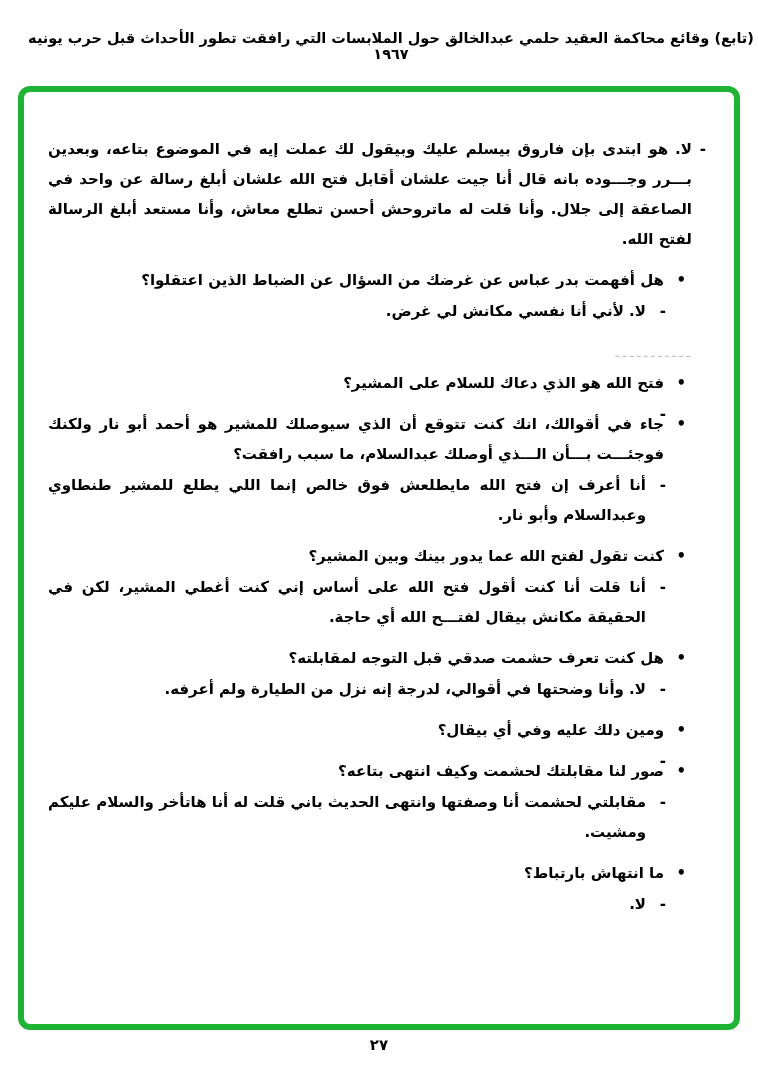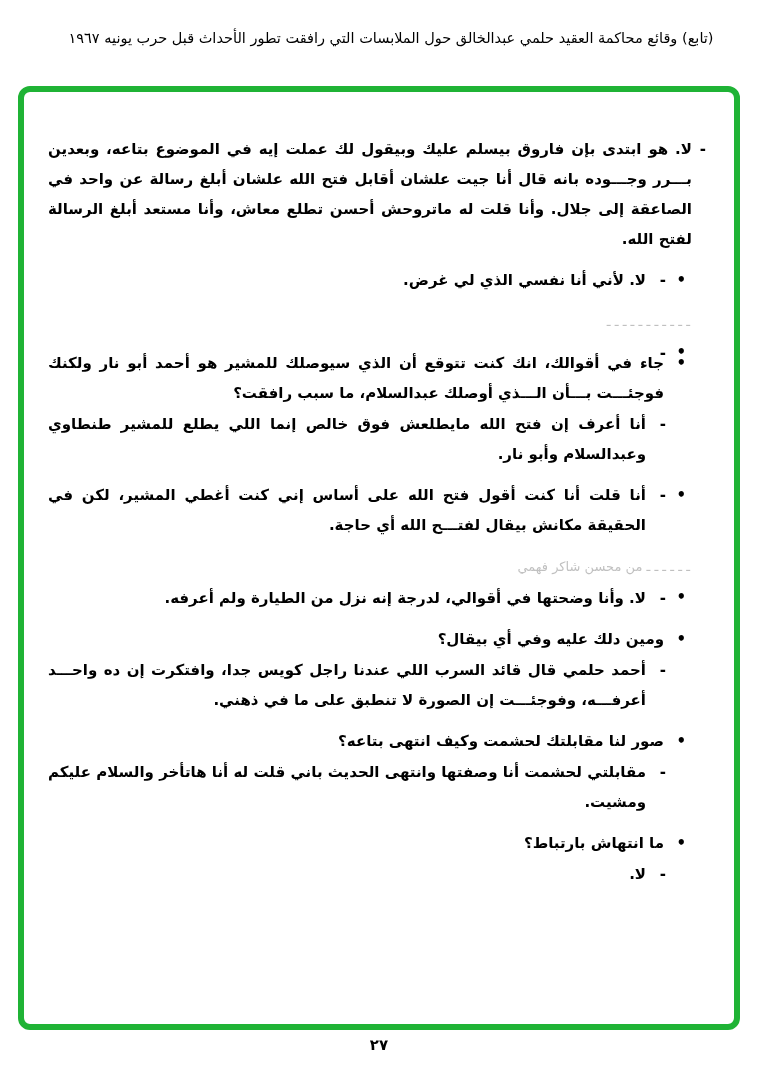--- a/index.html
+++ b/index.html
@@ -16,21 +16,21 @@
     overflow: hidden;
   }
   .header {
     position: absolute;
     top: 30px;
     left: 0;
     right: 0;
     text-align: center;
     direction: rtl;
     font-size: 14.5px;
-    font-weight: normal;
+    font-weight: bold;
     letter-spacing: 0.2px;
     padding-left: 24px;
   }
   .frame {
     position: absolute;
     left: 18px;
     top: 86px;
     width: 722px;
     height: 944px;
     box-sizing: border-box;
@@ -68,54 +68,54 @@
     padding-right: 16px;
     margin-top: 12px;
     min-height: 30px;
     color: #8d8d8d;
     opacity: 0.55;
     filter: blur(0.5px);
     font-weight: normal;
     font-size: 13px;
     text-align: right;
     letter-spacing: 2px;
+    font-family: Liberation Serif, serif;
   }
   .item.faded + .item.question { margin-top: 0; }
   .pagenum {
     position: absolute;
     top: 1036px;
     left: 0;
     right: 0;
     text-align: center;
     font-size: 15px;
     font-weight: bold;
   }
 </style>
 </head>
 <body>
 
 <div class="header">(تابع) وقائع محاكمة العقيد حلمي عبدالخالق حول الملابسات التي رافقت تطور الأحداث قبل حرب يونيه ١٩٦٧</div>
 
 <div class="frame">
   <div class="content">
       <div class="item lead_answer"><span class="marker">-</span><span>لا. هو ابتدى بإن فاروق بيسلم عليك وبيقول لك عملت إيه في الموضوع بتاعه، وبعدين بـــرر وجـــوده بانه قال أنا جيت علشان أقابل فتح الله علشان أبلغ رسالة عن واحد في الصاعقة إلى جلال. وأنا قلت له ماتروحش أحسن تطلع معاش، وأنا مستعد أبلغ الرسالة لفتح الله.</span></div>
-      <div class="item question"><span class="marker">•</span></div>
-      <div class="item answer"><span class="marker">-</span><span>لا. لأني أنا نفسي الذي لي غرض.</span></div>
+      <div class="item question"><span class="marker">•</span><span>هل أفهمت بدر عباس عن غرضك من السؤال عن الضباط الذين اعتقلوا؟</span></div>
+      <div class="item answer"><span class="marker">-</span><span>لا. لأني أنا نفسي مكانش لي غرض.</span></div>
       <div class="item faded"><span>ـ ـ ـ ـ ـ ـ ـ ـ ـ ـ ـ</span></div>
-      <div class="item question"><span class="marker">•</span></div>
+      <div class="item question"><span class="marker">•</span><span>فتح الله هو الذي دعاك للسلام على المشير؟</span></div>
       <div class="item answer"><span class="marker">-</span></div>
       <div class="item question"><span class="marker">•</span><span>جاء في أقوالك، انك كنت تتوقع أن الذي سيوصلك للمشير هو أحمد أبو نار ولكنك فوجئـــت بـــأن الـــذي أوصلك عبدالسلام، ما سبب رافقت؟</span></div>
       <div class="item answer"><span class="marker">-</span><span>أنا أعرف إن فتح الله مايطلعش فوق خالص إنما اللي يطلع للمشير طنطاوي وعبدالسلام وأبو نار.</span></div>
-      <div class="item question"><span class="marker">•</span></div>
+      <div class="item question"><span class="marker">•</span><span>كنت تقول لفتح الله عما يدور بينك وبين المشير؟</span></div>
       <div class="item answer"><span class="marker">-</span><span>أنا قلت أنا كنت أقول فتح الله على أساس إني كنت أغطي المشير، لكن في الحقيقة مكانش بيقال لفتـــح الله أي حاجة.</span></div>
-      <div class="item faded"><span>ـ ـ ـ ـ ـ ـ من محسن شاكر فهمي</span></div>
-      <div class="item question"><span class="marker">•</span></div>
+      <div class="item question"><span class="marker">•</span><span>هل كنت تعرف حشمت صدقي قبل التوجه لمقابلته؟</span></div>
       <div class="item answer"><span class="marker">-</span><span>لا. وأنا وضحتها في أقوالي، لدرجة إنه نزل من الطيارة ولم أعرفه.</span></div>
       <div class="item question"><span class="marker">•</span><span>ومين دلك عليه وفي أي بيقال؟</span></div>
-      <div class="item answer"><span class="marker">-</span><span>أحمد حلمي قال قائد السرب اللي عندنا راجل كويس جدا، وافتكرت إن ده واحـــد أعرفـــه، وفوجئـــت إن الصورة لا تنطبق على ما في ذهني.</span></div>
+      <div class="item answer"><span class="marker">-</span></div>
       <div class="item question"><span class="marker">•</span><span>صور لنا مقابلتك لحشمت وكيف انتهى بتاعه؟</span></div>
       <div class="item answer"><span class="marker">-</span><span>مقابلتي لحشمت أنا وصفتها وانتهى الحديث باني قلت له أنا هاتأخر والسلام عليكم ومشيت.</span></div>
       <div class="item question"><span class="marker">•</span><span>ما انتهاش بارتباط؟</span></div>
       <div class="item answer"><span class="marker">-</span><span>لا.</span></div>
     </div>
 </div>
 
 <div class="pagenum">٢٧</div>
 
 </body></html>

